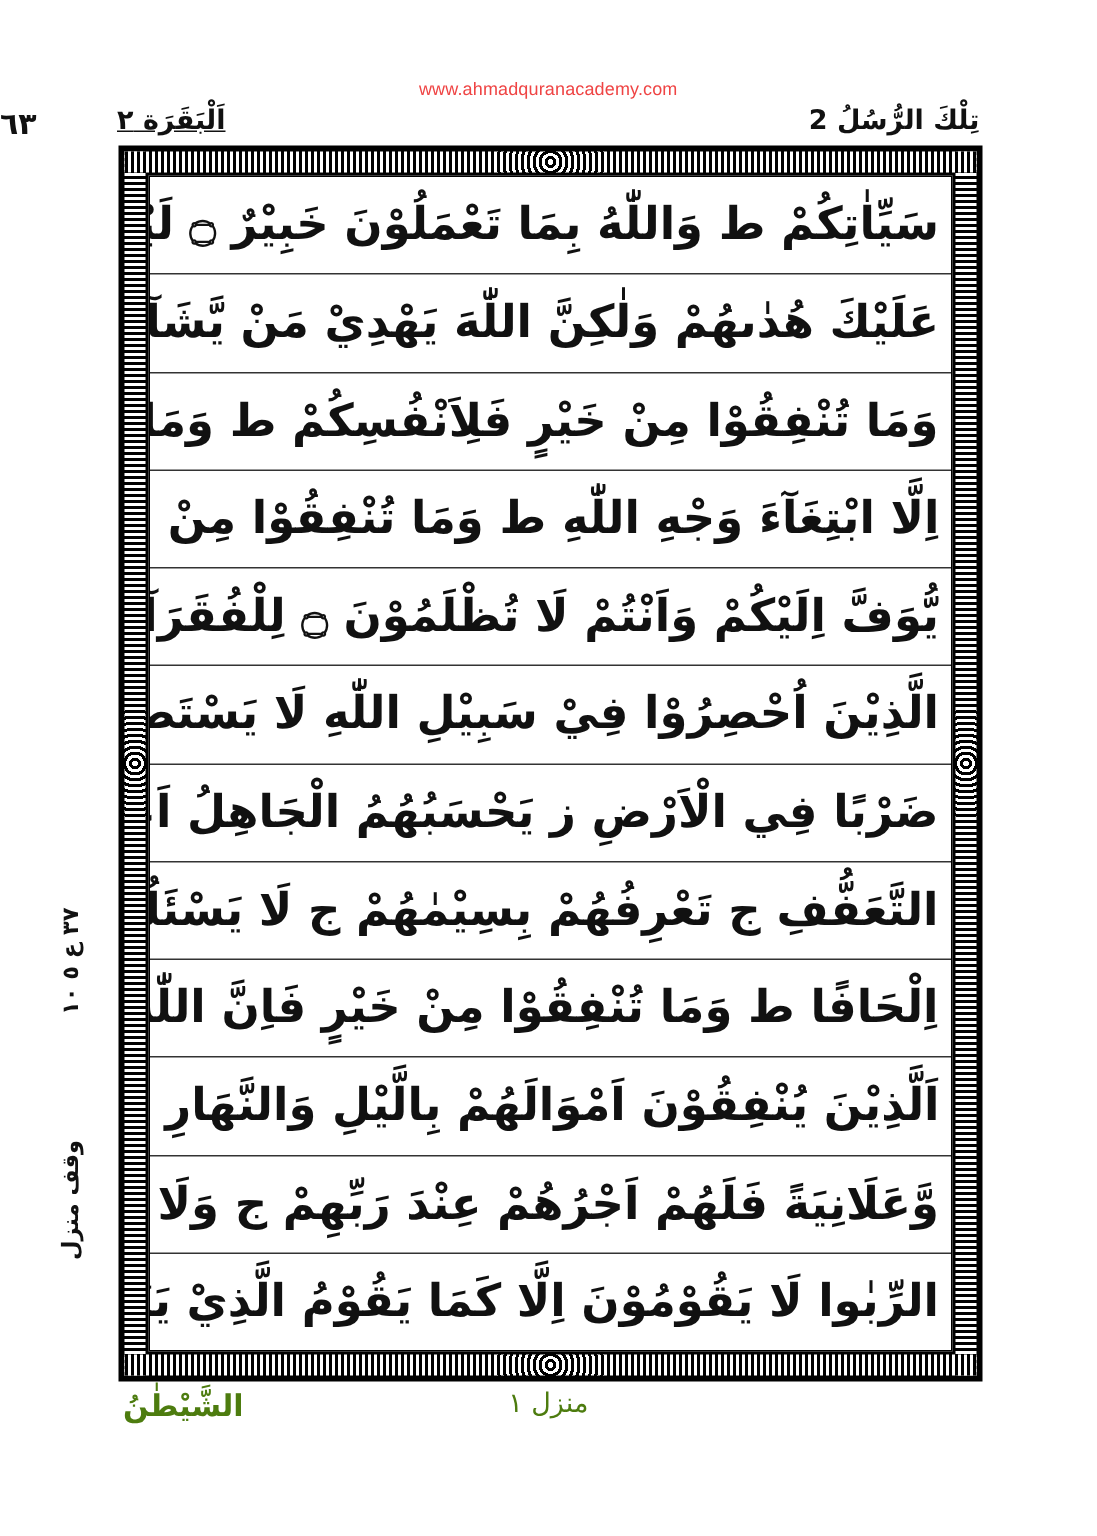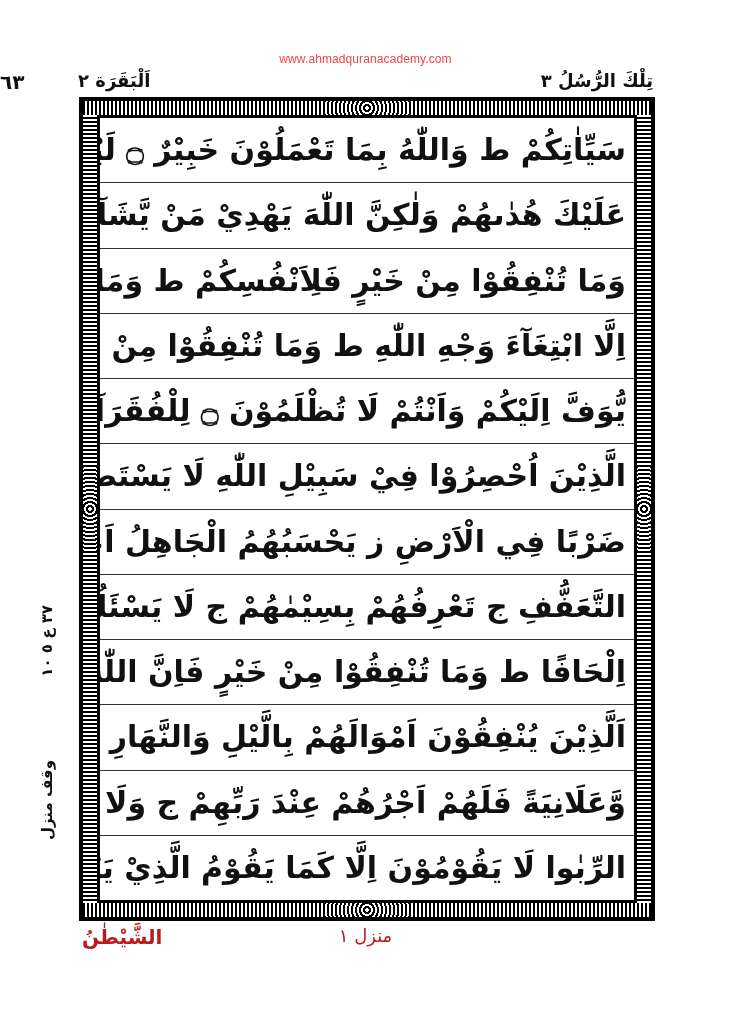--- a/index.html
+++ b/index.html
@@ -7,21 +7,21 @@
     width: 731px; height: 1024px; background: #ffffff; position: relative; overflow: hidden;
     font-family: "DejaVu Sans", sans-serif; color: #111;
   }
   .website {
     position: absolute; top: 52px; left: 0; width: 731px; text-align: center;
     font-family: "Liberation Sans", sans-serif; font-size: 12px; color: #ef4444; letter-spacing: 0.1px;
   }
   .hdr { position: absolute; top: 70px; font-family: "DejaVu Sans", sans-serif; font-weight: bold; color: #111; direction: rtl; }
   .hdr-right { right: 78px; font-size: 18px; }
   .hdr-center { left: 0; width: 731px; text-align: left; font-size: 20px; }
-  .hdr-left { left: 78px; font-size: 18px; }
+  .hdr-left { left: 78px; font-size: 18px; text-decoration: underline; }
 
   
   .frame {
     position: absolute; left: 79px; top: 97px; width: 576px; height: 824px;
     background: #000; box-sizing: border-box;
   }
   .band {
     position: absolute; background:
       repeating-radial-gradient(circle at 50% 50%, #fff 0 2px, #000 2px 4px);
   }
@@ -42,29 +42,29 @@
   .ayah-text {
     font-family: "DejaVu Sans", sans-serif; font-weight: bold; font-size: 30px; line-height: 1;
     white-space: nowrap; direction: rtl; text-align: justify; text-align-last: justify; width: 100%;
   }
   .margin-note {
     position: absolute; left: 38px; font-family: "DejaVu Sans", sans-serif; font-weight: bold;
     color: #111; writing-mode: vertical-rl; direction: rtl;
   }
   .ruku { top: 605px; font-size: 15px; transform: rotate(180deg); }
   .waqf { top: 760px; font-size: 15px; transform: rotate(180deg); }
-  .footer { position: absolute; top: 925px; direction: rtl; color: #b91c1c; font-family: "DejaVu Sans", sans-serif; }
+  .footer { position: absolute; top: 925px; direction: rtl; color: #4d7c0f; font-family: "DejaVu Sans", sans-serif; }
   .catch { left: 82px; font-size: 20px; font-weight: bold; }
   .manzil { left: 0; width: 731px; text-align: center; font-size: 18px; }
 </style>
 </head>
 <body>
 
 <div class="website">www.ahmadquranacademy.com</div>
-<div class="hdr hdr-right">تِلْكَ الرُّسُلُ ٣</div>
+<div class="hdr hdr-right">تِلْكَ الرُّسُلُ 2</div>
 <div class="hdr hdr-center">٦٣</div>
 <div class="hdr hdr-left">اَلْبَقَرَة ٢</div>
 
 <div class="frame">
   <div class="band band-left"></div>
   <div class="band band-right"></div>
   <div class="band band-top"></div>
   <div class="band band-bottom"></div>
   <div class="inner">
     <div class="row">

